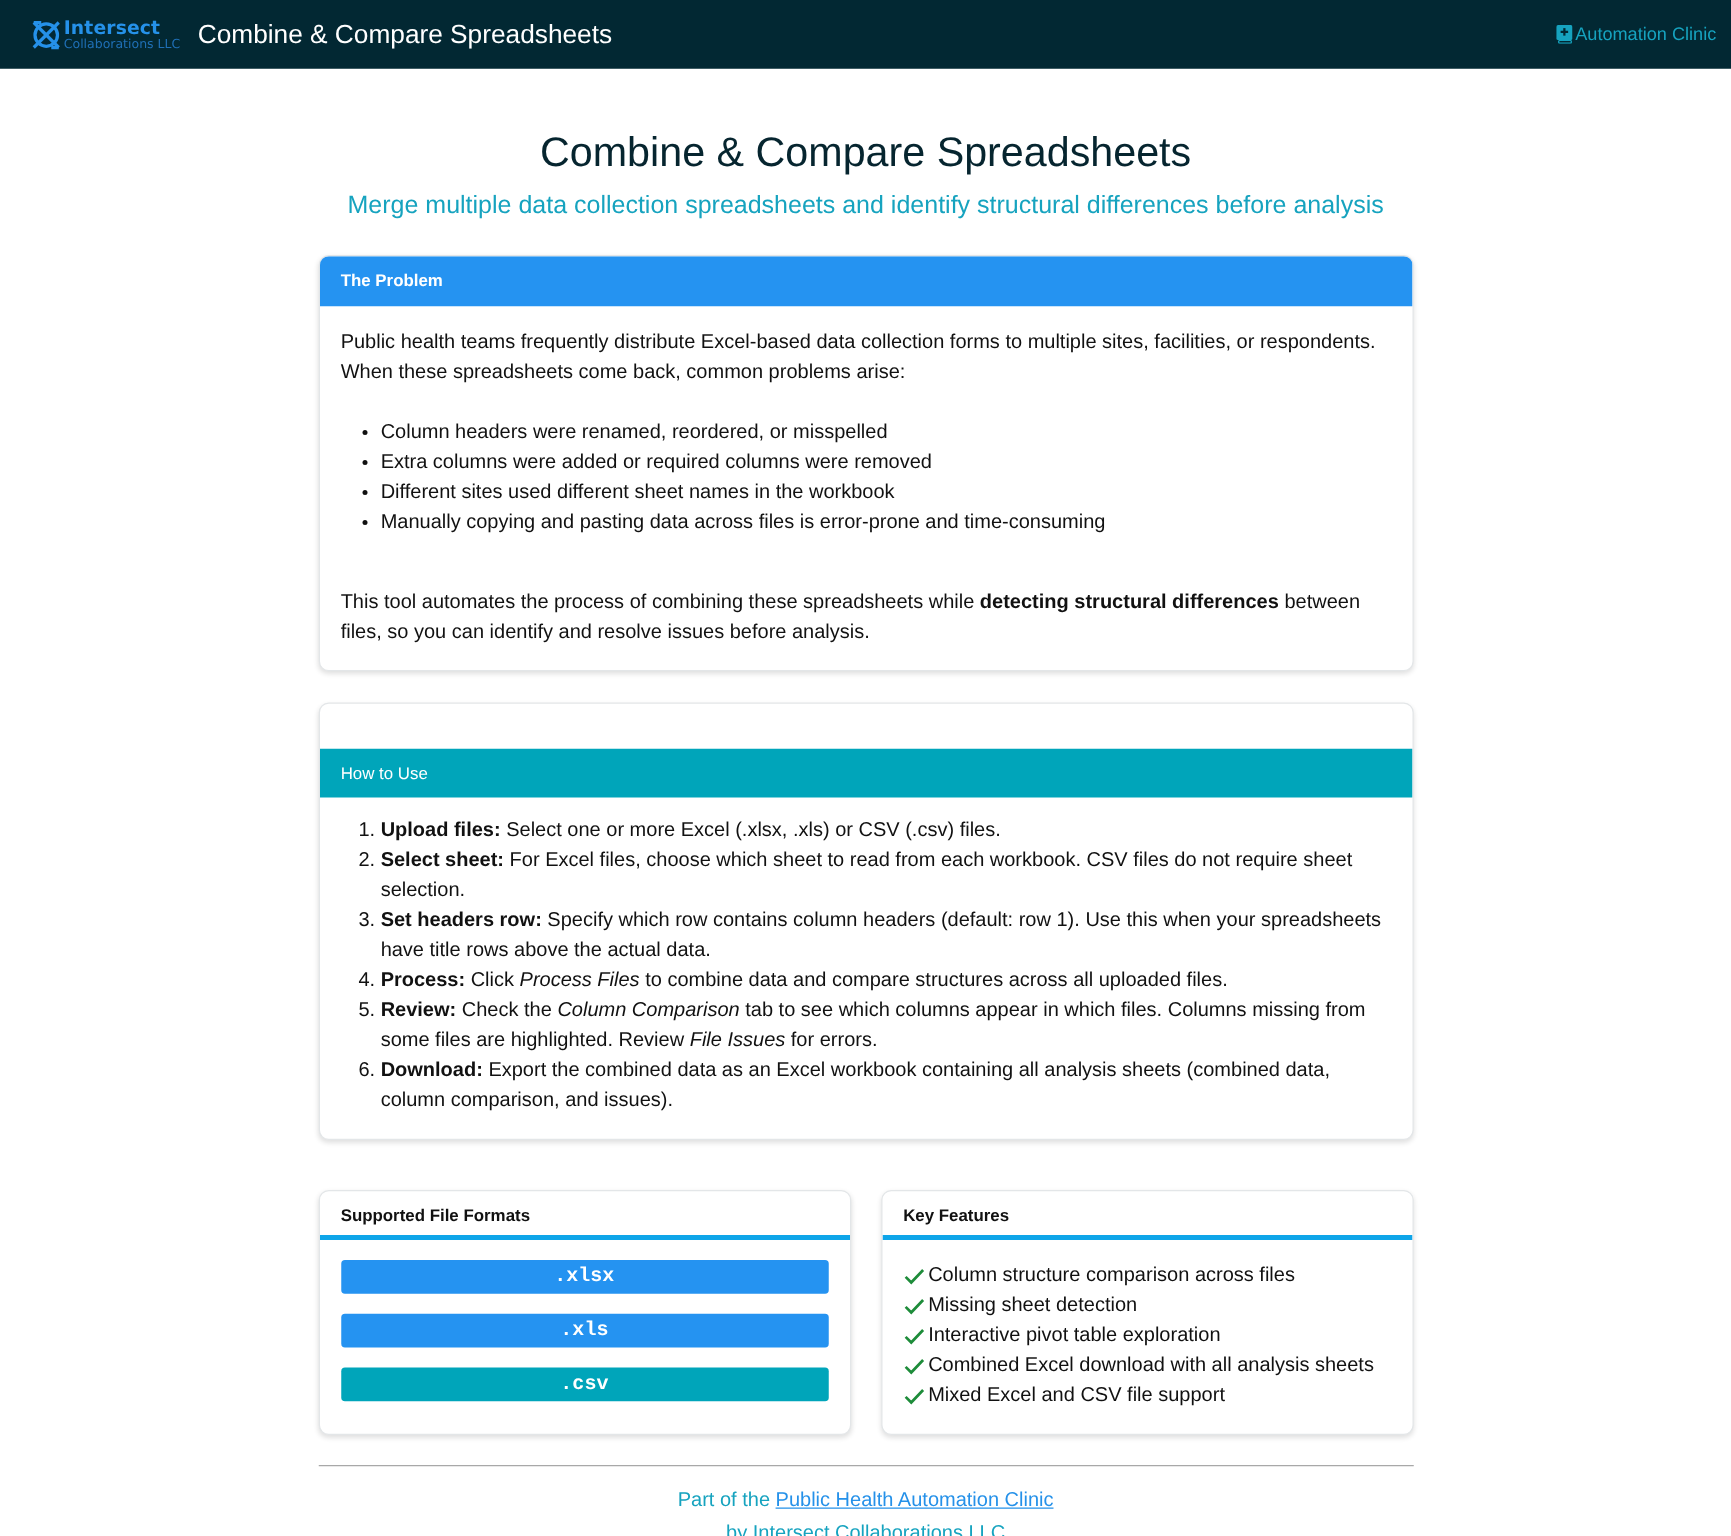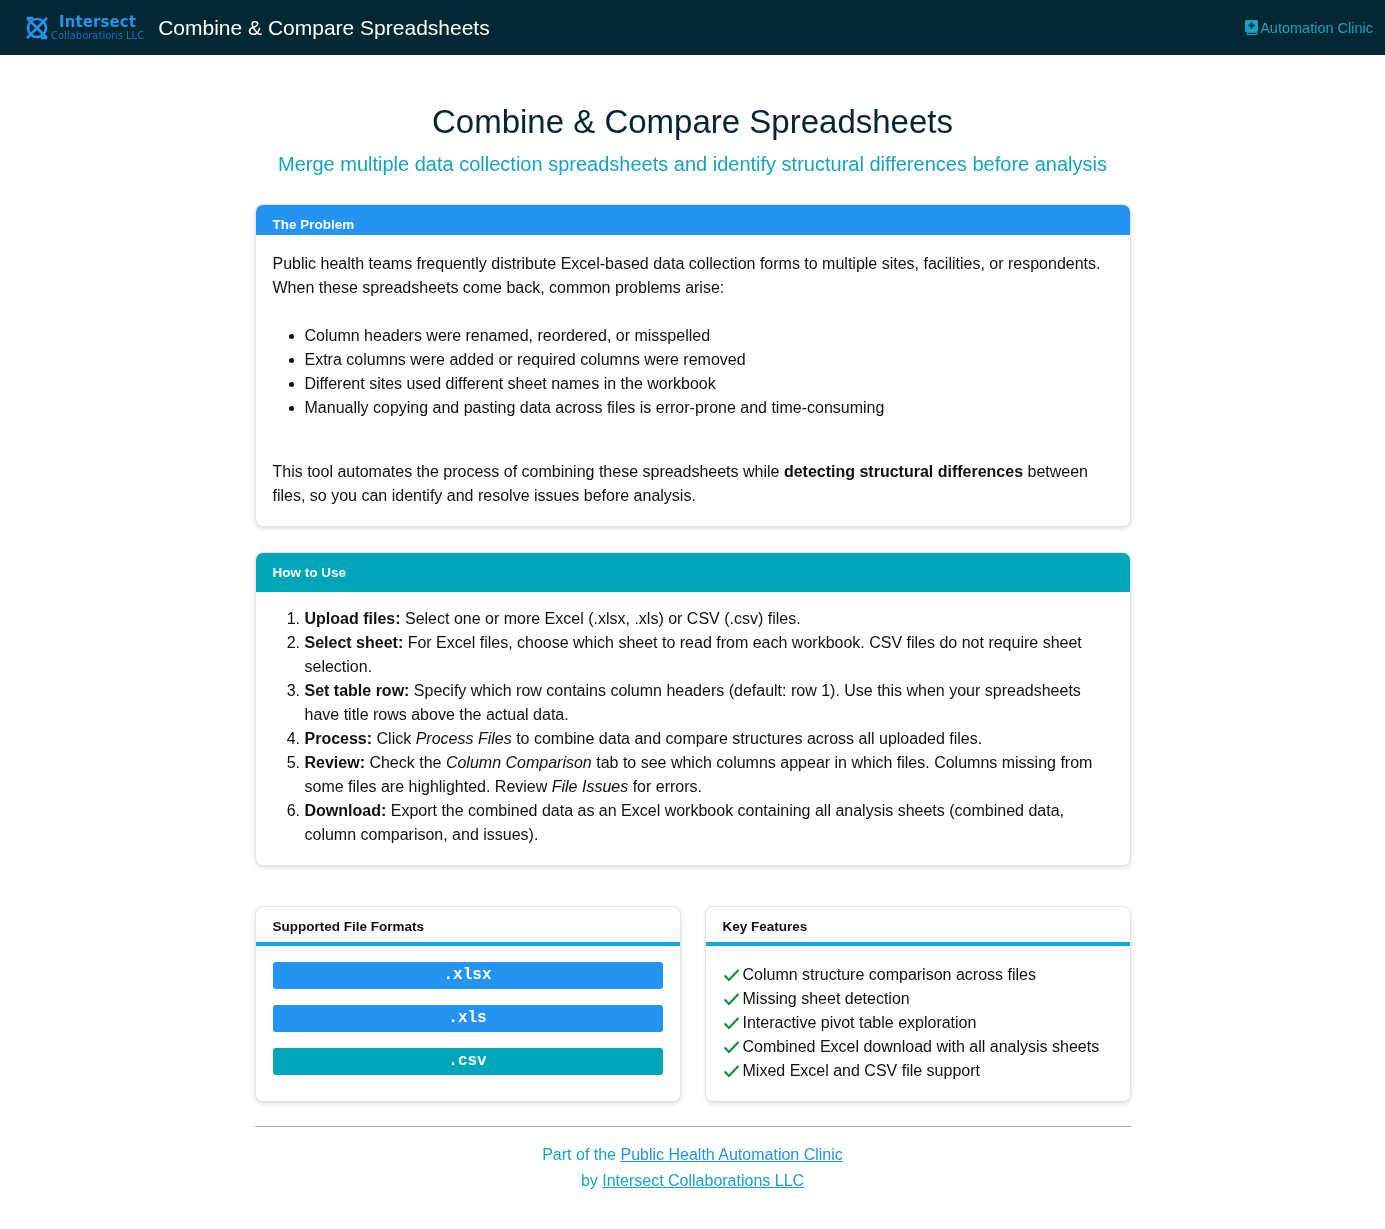--- a/index.html
+++ b/index.html
@@ -2,21 +2,21 @@
 <html><head>
   <meta charset="utf-8">
   <style>
     * { box-sizing: border-box; margin: 0; padding: 0; }
     html, body { width: 1385px; background: #ffffff; }
     body { font-family: "Liberation Sans", sans-serif; color: #111; }
 
     
     .navbar {
       height: 55px; background: #022833; display: flex; align-items: center;
-      padding: 0 12px 0 24px; position: relative; text-align: center;
+      padding: 0 12px 0 24px; position: relative;
     }
     .brand { display: flex; align-items: center; height: 55px; margin-right: 14px; }
     .brand-mark { width: 26px; height: 26px; margin-right: 1px; }
     .brand-text { display: flex; flex-direction: column; line-height: 1; }
     .brand-name { color: #2591e9; font-weight: bold; font-size: 15px; letter-spacing: 0.1px; font-family: "DejaVu Sans", sans-serif; }
     .brand-sub { color: #1f6fb5; font-size: 10px; font-family: "DejaVu Sans", sans-serif; margin-top: 1px; }
     .app-title { color: #ffffff; font-size: 21px; margin-right: 16px; white-space: nowrap; }
     .nav-tabs { display: flex; height: 55px; }
     .nav-tab {
       display: flex; align-items: center; padding: 0 5px; margin-right: 10px;
@@ -32,22 +32,22 @@
 
     
     .main { width: 876px; margin: 0 auto; padding-top: 47px; }
     .page-title { text-align: center; font-size: 33px; color: #06252f; font-weight: normal; line-height: 40px; }
     .page-subtitle { text-align: center; font-size: 20px; color: #16a3bf; margin-top: 10px; line-height: 24px; }
 
     .card {
       background: #fff; border: 1px solid #e3e6e8; border-radius: 8px;
       box-shadow: 0 2px 4px rgba(0,0,0,0.12); overflow: hidden;
     }
-    .card-header-blue { background: #2593f1; color: #fff; font-weight: bold; font-size: 13.5px; padding: 0 17px; height: 30px; line-height: 39px; }
-    .card-header-teal { background: #00a5ba; color: #fff; font-weight: bold; font-size: 13.5px; padding: 0 17px; height: 39px; line-height: 39px; }
+    .card-header-blue { background: #2593f1; color: #fff; font-weight: bold; font-size: 13.5px; padding: 0 17px; height: 40px; line-height: 39px; }
+    .card-header-teal { background: #00a5ba; color: #fff; font-weight: normal; font-size: 13.5px; padding: 0 17px; height: 39px; line-height: 39px; margin-top: 36px; }
     .card-header-plain { color: #111; font-weight: bold; font-size: 13.5px; padding: 0 17px; height: 39px; line-height: 39px; border-bottom: 4px solid #0ea5e9; }
 
     .problem-card { margin-top: 28px; }
     .problem-body { padding: 17px 17px 18px 17px; font-size: 16px; line-height: 24px; color: #111; }
     .problem-body ul { margin: 24px 0 0 32px; }
     .problem-body ul li { line-height: 24px; }
     .problem-body .para2 { margin-top: 40px; }
 
     .howto-card { margin-top: 25px; }
     .howto-body { padding: 15px 17px 18px 17px; font-size: 16px; line-height: 24px; }
@@ -122,21 +122,21 @@
       <p class="para2"><span>This tool automates the process of combining these spreadsheets while </span><strong>detecting structural differences</strong><span> between files, so you can identify and resolve issues before analysis.</span></p>
     </div>
   </section>
 
   <section class="card howto-card">
     <div class="card-header-teal">How to Use</div>
     <div class="howto-body">
       <ol>
         <li><strong>Upload files:</strong><span> Select one or more Excel (.xlsx, .xls) or CSV (.csv) files.</span></li>
         <li><strong>Select sheet:</strong><span> For Excel files, choose which sheet to read from each workbook. CSV files do not require sheet selection.</span></li>
-        <li><strong>Set table row:</strong><span> Specify which row contains column headers (default: row 1). Use this when your spreadsheets have title rows above the actual data.</span></li>
+        <li><strong>Set headers row:</strong><span> Specify which row contains column headers (default: row 1). Use this when your spreadsheets have title rows above the actual data.</span></li>
         <li><strong>Process:</strong><span> Click </span><em>Process Files</em><span> to combine data and compare structures across all uploaded files.</span></li>
         <li><strong>Review:</strong><span> Check the </span><em>Column Comparison</em><span> tab to see which columns appear in which files. Columns missing from some files are highlighted. Review </span><em>File Issues</em><span> for errors.</span></li>
         <li><strong>Download:</strong><span> Export the combined data as an Excel workbook containing all analysis sheets (combined data, column comparison, and issues).</span></li>
       </ol>
     </div>
   </section>
 
   <div class="bottom-row">
     <section class="card">
       <div class="card-header-plain">Supported File Formats</div>

